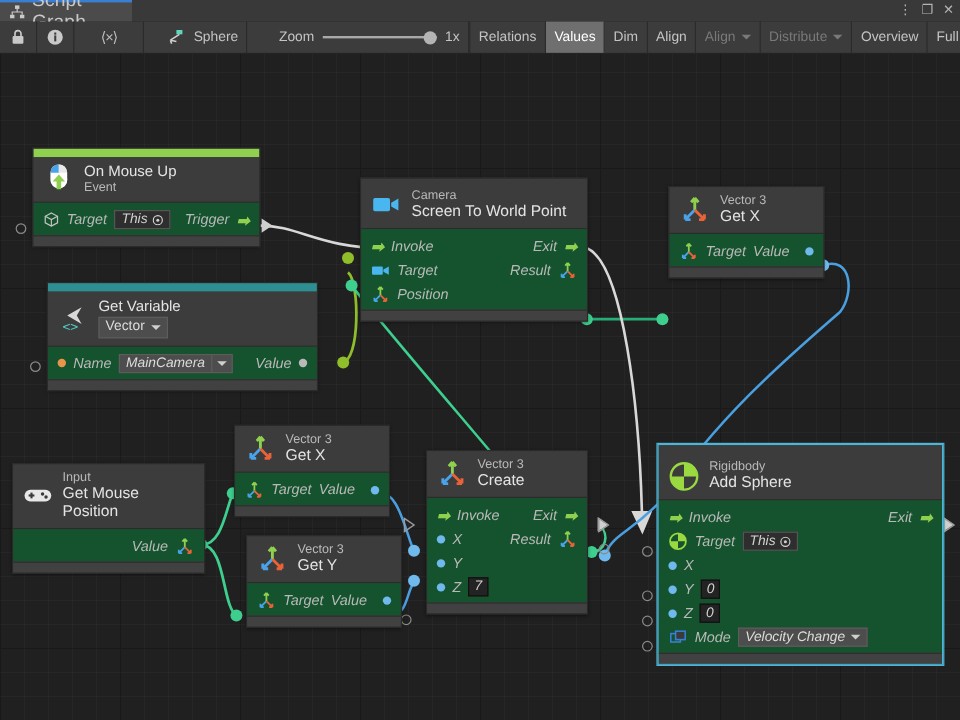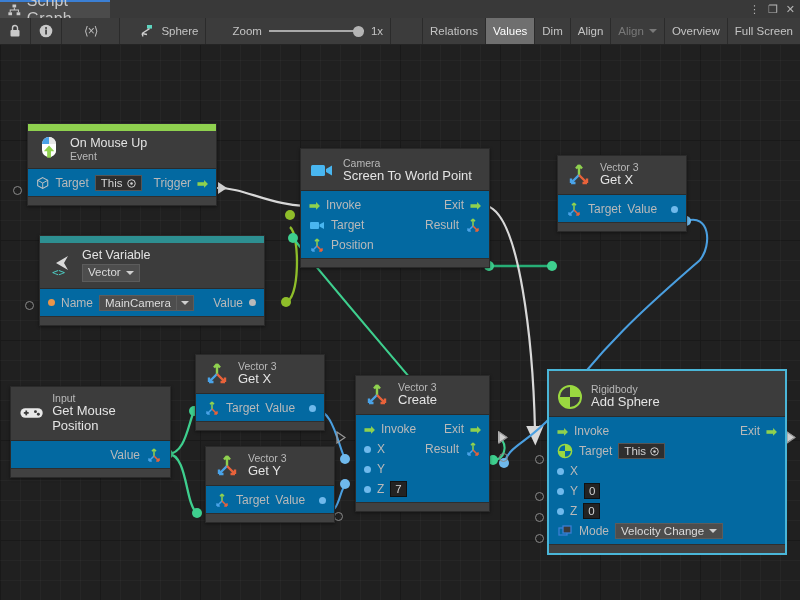--- a/index.html
+++ b/index.html
@@ -56,21 +56,21 @@
   
   .node { position:absolute; background:#3a3a3a; border:1px solid #2a2a2a;
     box-shadow:0 1px 3px rgba(0,0,0,.45); }
   .node.selected { border:1px solid #4ab6d8; box-shadow:0 0 0 1px #4ab6d8; }
   .accent { height:7px; width:100%; }
   .head { display:flex; align-items:center; gap:8px; padding:5px 8px 6px 8px;
     background:#3c3c3c; border-bottom:1px solid #2b2b2b; }
   .head .txt { display:flex; flex-direction:column; line-height:1.15; }
   .head .sub { color:#b9b9b9; font-size:10.5px; }
   .head .main { color:#e4e4e4; font-size:13px; }
-  .body { padding:4px 0 3px 0; background:#0369a1; }
+  .body { padding:4px 0 3px 0; background:#14532d;font-style:italic; }
   .foot { height:9px; background:#414141; border-top:1px solid #2f2f2f; }
   .row { display:flex; align-items:center; gap:6px; height:20px;
     padding:0 8px; color:#b9b9b9; font-size:12px; }
   .row .spacer { flex:1; }
   .row .lbl { color:#b9b9b9; font-size:12px; }
   .pill { background:#2e2e2e; border:1px solid #555; color:#d2d2d2;
     font-size:11.5px; padding:1px 5px; display:flex; align-items:center; gap:4px; }
   .pill.value { background:#232323; border:1px solid #111; min-width:16px;
     justify-content:center; padding:1px 4px; }
   .dropdown { background:#4d4d4d; border:1px solid #5c5c5c; color:#dcdcdc;
@@ -169,20 +169,24 @@
     <div class="tb-cell">
         <span>Dim</span>
       </div>
     <div class="tb-cell">
         <span>Align</span>
       </div>
     <div class="tb-cell dim" style="gap:5px">
       <span>Align</span>
       <span style="width:0;height:0;border-left:4px solid transparent;border-right:4px solid transparent;border-top:4px solid #797979"></span>
     </div>
+    <div class="tb-cell dim" style="gap:5px">
+      <span>Distribute</span>
+      <span style="width:0;height:0;border-left:4px solid transparent;border-right:4px solid transparent;border-top:4px solid #797979"></span>
+    </div>
     <div class="tb-cell">
         <span>Overview</span>
       </div>
     <div class="tb-cell plain">
         <span>Full Screen</span>
       </div>
   </div>
 
   <div class="canvas">
 

